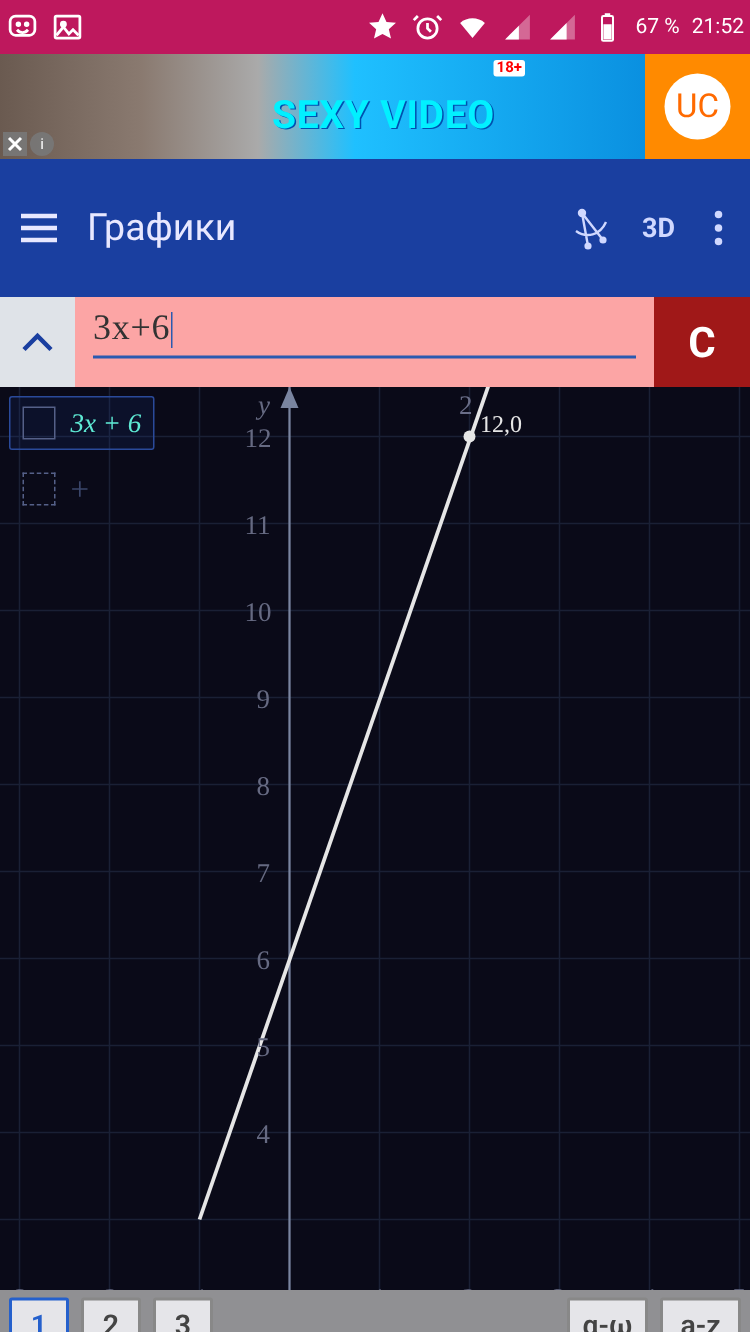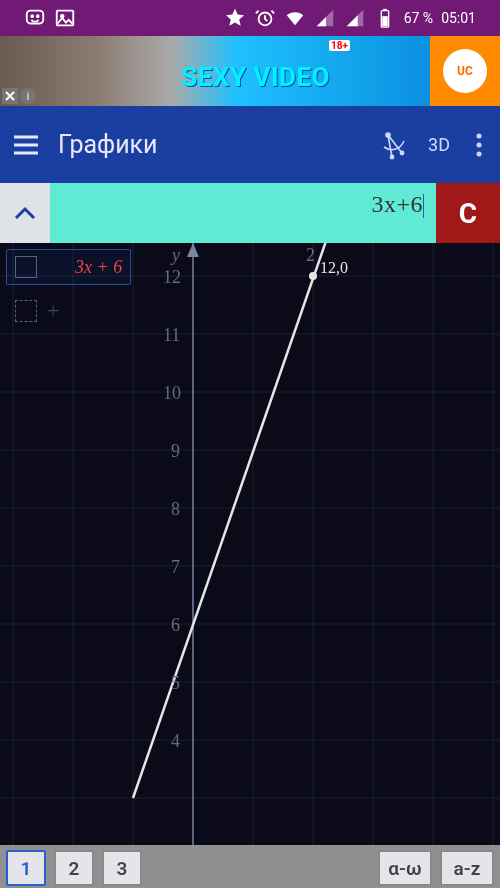--- a/index.html
+++ b/index.html
@@ -1,40 +1,40 @@
 <!DOCTYPE html>
 <html><head>
   <meta charset="utf-8">
   <style>
     * { margin: 0; padding: 0; box-sizing: border-box; }
     body { width: 500px; height: 888px; font-family: Roboto, Arial, sans-serif; background: #000; overflow: hidden; position: relative; }
     
-    .statusbar { height: 36px; background: #701a75; color: #fff; display: flex; align-items: center; justify-content: space-between; padding: 0 24px; font-size: 14px; }
+    .statusbar { height: 36px; background: #be185d; color: #fff; display: flex; align-items: center; justify-content: space-between; padding: 0 4px; font-size: 14px; }
     .statusbar .left, .statusbar .right { display: flex; align-items: center; gap: 8px; }
     .sb-ico { display: inline-flex; }
     
     .adbar { height: 70px; background: #0f172a; position: relative; display: flex; align-items: center; overflow: hidden; }
     .ad-img { flex:1; height:100%; background: linear-gradient(90deg, #6a5a50 0%, #8a7a70 22%, #aaa 40%, #1fc0ff 55%, #0a90e0 100%); position:relative; }
     .ad-txt { position:absolute; right:100px; top:26px; font-size:26px; font-weight:700; color:#02f0ff; text-shadow:1px 1px #0050b0; letter-spacing:0.5px; }
     .ad-18 { position:absolute; right:80px; top:4px; font-size:10px; color:#f00; font-weight:700; background:#fff; padding:0 2px; border-radius:2px;}
     .ad-orange { width:70px; height:100%; background:#ff8a00; display:flex; align-items:center; justify-content:center; }
-    .ad-uc { width:44px; height:44px; background:#fff; border-radius:50%; display:flex; align-items:center; justify-content:center; color:#ff6a00; font-weight:700; font-size:12px; }
+    .ad-uc { width:44px; height:44px; background:#fff; border-radius:50%; display:flex; align-items:center; justify-content:center; color:#ff6a00; font-weight:400; font-size:22px; }
     .ad-x { position:absolute; left:2px; bottom:2px; width:16px; height:16px; background:rgba(120,120,120,0.9); display:flex; align-items:center; justify-content:center; }
     .ad-info { position:absolute; left:20px; bottom:2px; width:16px; height:16px; background:rgba(120,120,120,0.9); display:flex; align-items:center; justify-content:center; color:#fff; font-size:10px; border-radius:50%;}
     
-    .toolbar { height: 77px; background: #1a3fa0; color: #e8e8ff; display: flex; align-items: center; padding: 0 6px; }
+    .toolbar { height: 92px; background: #1a3fa0; color: #e8e8ff; display: flex; align-items: center; padding: 0 6px; }
     .hamb { width:40px; display:flex; justify-content:center; }
     .title { font-size: 25px; font-weight:400; flex:1; padding-left:12px; }
     .tool-ico { width:50px; display:flex; align-items:center; justify-content:center; font-size:14px; color:#d0d8ff; }
     .compass { width:40px; }
     .kebab { width:30px; }
     
     .inputbar { height: 60px; background: #eee; display: flex; align-items: stretch; }
     .chev { width:50px; background:#dfe3e8; display:flex; align-items:center; justify-content:center; }
-    .inputwrap { flex:1; background:#5eead4; padding:8px 12px 4px; display:flex; flex-direction:row; justify-content:flex-end; }
+    .inputwrap { flex:1; background:#fca5a5; padding:8px 12px 4px; display:flex; flex-direction:column; justify-content:flex-start; }
     .fakeinput { font-size:24px; color:#333; font-family:"Times New Roman", serif; letter-spacing:0.5px; }
     .cursor { display:inline-block; width:1px; height:24px; background:#2a5ab0; vertical-align:middle; animation:bl 1s infinite; }
     @keyframes bl { 50% { opacity:0; } }
     .underline { height:2px; background:#2a5ab0; margin-top:4px; }
     .cbtn { width:64px; background:#a01818; color:#fff; font-size:28px; font-weight:700; display:flex; align-items:center; justify-content:center; }
     
     .graph { position:relative; height: calc(888px - 36px - 70px - 74px - 60px - 46px); background:#0a0a18; overflow:hidden; font-family:"Times New Roman", serif; }
     .graph svg { position:absolute; inset:0; }
     .grid line { stroke:#1a2035; stroke-width:1; }
     .axis { stroke:#7a85a0; stroke-width:1.5; }
@@ -43,21 +43,21 @@
     .tick { fill:#666a82; font-size:18px; }
     .ylab { fill:#666a82; font-size:18px; font-style:italic; }
     .pt { fill:#e6e6e6; }
     .ptlab { fill:#e6e6e6; font-size:16px; }
     .xtickval { fill:#6a6e88; font-size:18px; }
     
     .flist { position:absolute; left:6px; top:6px; display:flex; flex-direction:column; gap:6px; }
     .frow { display:flex; align-items:center; padding:6px 8px; gap:10px; border:1px solid transparent; border-radius:2px;}
     .frow.sel { background:rgba(30,60,150,0.15); border-color:#2a4a9a; }
     .fbox { width:22px; height:22px; border:1.5px solid #556088; background:transparent; }
-    .ftxt { color:#ef4444; font-size:18px; font-style:italic;margin-left:28px; }
+    .ftxt { color:#5eead4; font-size:18px; font-style:italic; }
     .fplus { color:#3a466a; font-size:22px; }
     
     .bottombar { height:46px; background:rgba(240,240,245,0.6); display:flex; align-items:center; padding:4px 6px; gap:10px; }
     .bleft, .bright { display:flex; gap:8px; }
     .bright { margin-left:auto; }
     .pgbtn { min-width:40px; height:36px; padding:0 6px; border:2px solid #888; background:#e5e5e9; color:#444; display:flex; align-items:center; justify-content:center; font-size:19px; font-weight:600; border-radius:2px;}
     .pgbtn.active { border-color:#2560cc; color:#2560cc; }
     
     .il-svg { width:22px; height:22px; }
   </style>
@@ -112,21 +112,21 @@
         </svg>
       </span>
     <span class="sb-ico">
         <svg class="il-svg" viewBox="0 0 24 24" fill="#fff">
           <rect x="8" y="4" width="8" height="18" rx="1" fill="none" stroke="#fff" stroke-width="1.5"></rect>
           <rect x="10" y="2" width="4" height="2"></rect>
           <rect x="9" y="10" width="6" height="11"></rect>
         </svg>
       </span>
     <span>67 %</span>
-    <span>05:01</span>
+    <span>21:52</span>
   </div>
 </div>
 
 <div class="adbar">
   <div class="ad-img">
     <span class="ad-18">18+</span>
     <span class="ad-txt">SEXY VIDEO</span>
   </div>
   <div class="ad-orange">
     <div class="ad-uc">UC</div>
@@ -148,21 +148,21 @@
   <div class="title">Графики</div>
   <div class="tool-ico compass">
     <svg width="32" height="32" viewBox="0 0 32 32" fill="none" stroke="#d0d8ff" stroke-width="1.6">
       <path d="M10 6l4 22M10 6l14 18M6 18c7 5 16 3 20-6"></path>
       <circle cx="10" cy="6" r="2" fill="#d0d8ff"></circle>
         <circle cx="14" cy="28" r="1.6" fill="#d0d8ff"></circle>
         <circle cx="24" cy="24" r="1.6" fill="#d0d8ff"></circle>
     </svg>
   </div>
   <div class="tool-ico">
-      <span style="font-size:18px;font-weight:400;">3D</span>
+      <span style="font-size:18px;font-weight:700;">3D</span>
     </div>
   <div class="tool-ico kebab">
     <svg width="6" height="24" viewBox="0 0 6 24" fill="#d0d8ff">
         <circle cx="3" cy="3" r="2.5"></circle>
         <circle cx="3" cy="12" r="2.5"></circle>
         <circle cx="3" cy="21" r="2.5"></circle>
       </svg>
   </div>
 </div>
 

